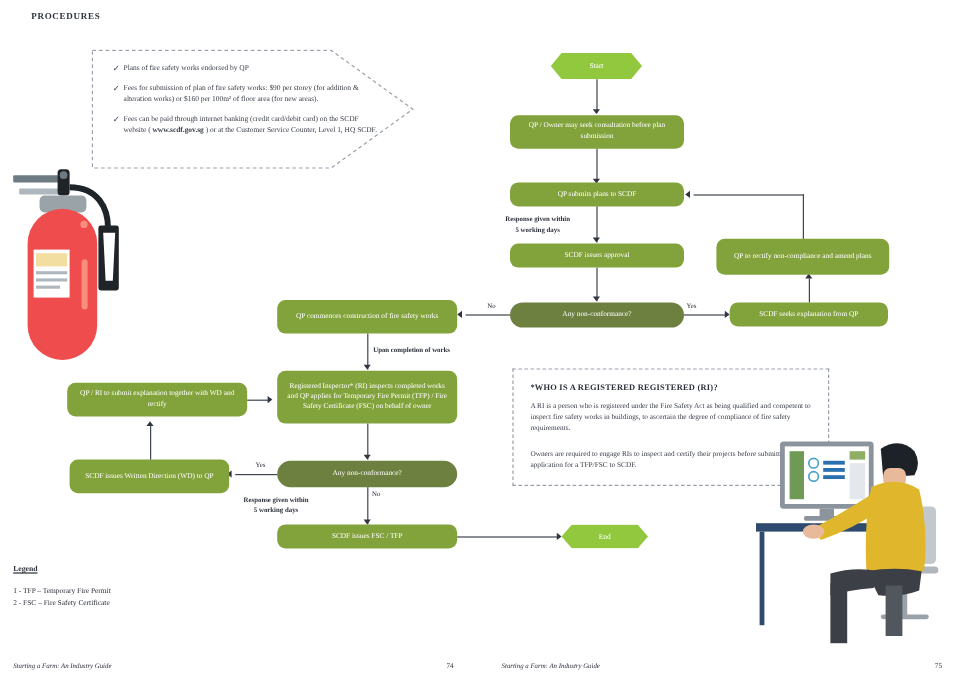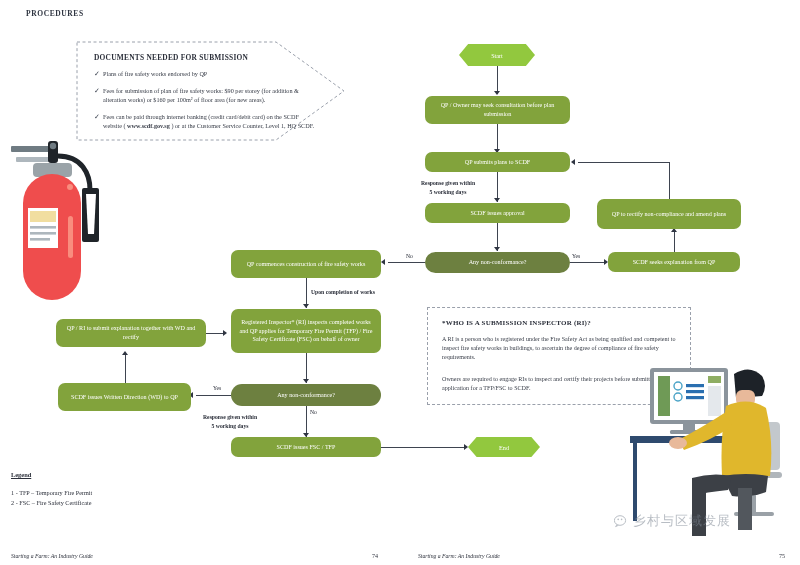--- a/index.html
+++ b/index.html
@@ -79,21 +79,20 @@
 
 <div class="page">
 
   <div class="proc-title">PROCEDURES</div>
 
   <div class="doc-callout">
     <svg width="270" height="100">
       <polygon points="1,1 200,1 268,50 200,99 1,99" fill="#ffffff" stroke="#9aa0ab" stroke-width="1" stroke-dasharray="3,2.5"></polygon>
     </svg>
     <div class="doc-inner">
-      <div class="doc-head">DOCUMENTS NEEDED FOR SUBMISSION</div>
 
       <div class="doc-item">
         <span class="doc-check">✓</span>
         <span class="doc-text">Plans of fire safety works endorsed by QP</span>
       </div>
 
       <div class="doc-item">
         <span class="doc-check">✓</span>
         <span class="doc-text">Fees for submission of plan of fire safety works: $90 per storey (for addition &amp; alteration works) or $160 per 100m² of floor area (for new areas).</span>
       </div>
@@ -231,21 +230,21 @@
   </div>
 
   <div class="ln lnh" style="left:381px;top:447px;width:85px;"></div>
   <div class="arw right" style="left:464px;top:444px;"></div>
 
   <div class="hex" style="left:468px;top:437px;width:72px;height:20px;">
     <span>End</span>
   </div>
 
   <div class="ri-callout">
-    <div class="ri-head">*WHO IS A SUBMISSION INSPECTOR (RI)?</div>
+    <div class="ri-head">*WHO IS A REGISTERED REGISTERED (RI)?</div>
     <div class="ri-p1">A RI is a person who is registered under the Fire Safety Act as being qualified and competent to inspect fire safety works in buildings, to ascertain the degree of compliance of fire safety requirements.</div>
     <div class="ri-p2">Owners are required to engage RIs to inspect and certify their projects before submitting their application for a TFP/FSC to SCDF.</div>
   </div>
 
   <svg class="desk" viewBox="0 0 172 180">
 
     <rect x="20" y="8" width="78" height="56" rx="3" fill="#8b949c"></rect>
     <rect x="24" y="12" width="70" height="48" fill="#ffffff"></rect>
     <rect x="28" y="16" width="12" height="40" fill="#6f9a56"></rect>
     <rect x="78" y="16" width="13" height="7" fill="#8fae63"></rect>
@@ -274,28 +273,19 @@
     <path d="M92 116 q24 -4 46 0 l-2 16 q-16 6 -34 4 z" fill="#3c4046"></path>
     <path d="M62 118 q20 -6 40 -2 l-4 14 q-22 2 -36 6 z" fill="#3c4046"></path>
     <rect x="62" y="126" width="14" height="50" fill="#3c4046"></rect>
     <rect x="108" y="128" width="14" height="42" fill="#52575d"></rect>
   </svg>
 
   <div class="legend-t">Legend</div>
   <div class="legend-l" style="top:489px;">1 - TFP – Temporary Fire Permit</div>
   <div class="legend-l" style="top:499px;">2 - FSC – Fire Safety Certificate</div>
 
-  <div class="wm">
-    <svg width="15" height="13" viewBox="0 0 15 13">
-      <ellipse cx="6" cy="5.5" rx="5.6" ry="4.8" fill="none" stroke="#7f8894" stroke-width="1"></ellipse>
-      <circle cx="4.2" cy="4.4" r=".8" fill="#7f8894"></circle>
-      <circle cx="7.6" cy="4.4" r=".8" fill="#7f8894"></circle>
-      <path d="M3 9.6 L1.6 11.6 L4.4 10.3" fill="none" stroke="#7f8894" stroke-width="1"></path>
-    </svg>
-    <span class="wm-txt">乡村与区域发展</span>
-  </div>
 
   <div class="foot" style="left:11px;top:553px;">Starting a Farm: An Industry Guide</div>
   <div class="pnum" style="left:372px;top:553px;">74</div>
   <div class="foot" style="left:418px;top:553px;">Starting a Farm: An Industry Guide</div>
   <div class="pnum" style="left:779px;top:553px;">75</div>
 
 </div>
 
 </body></html>

